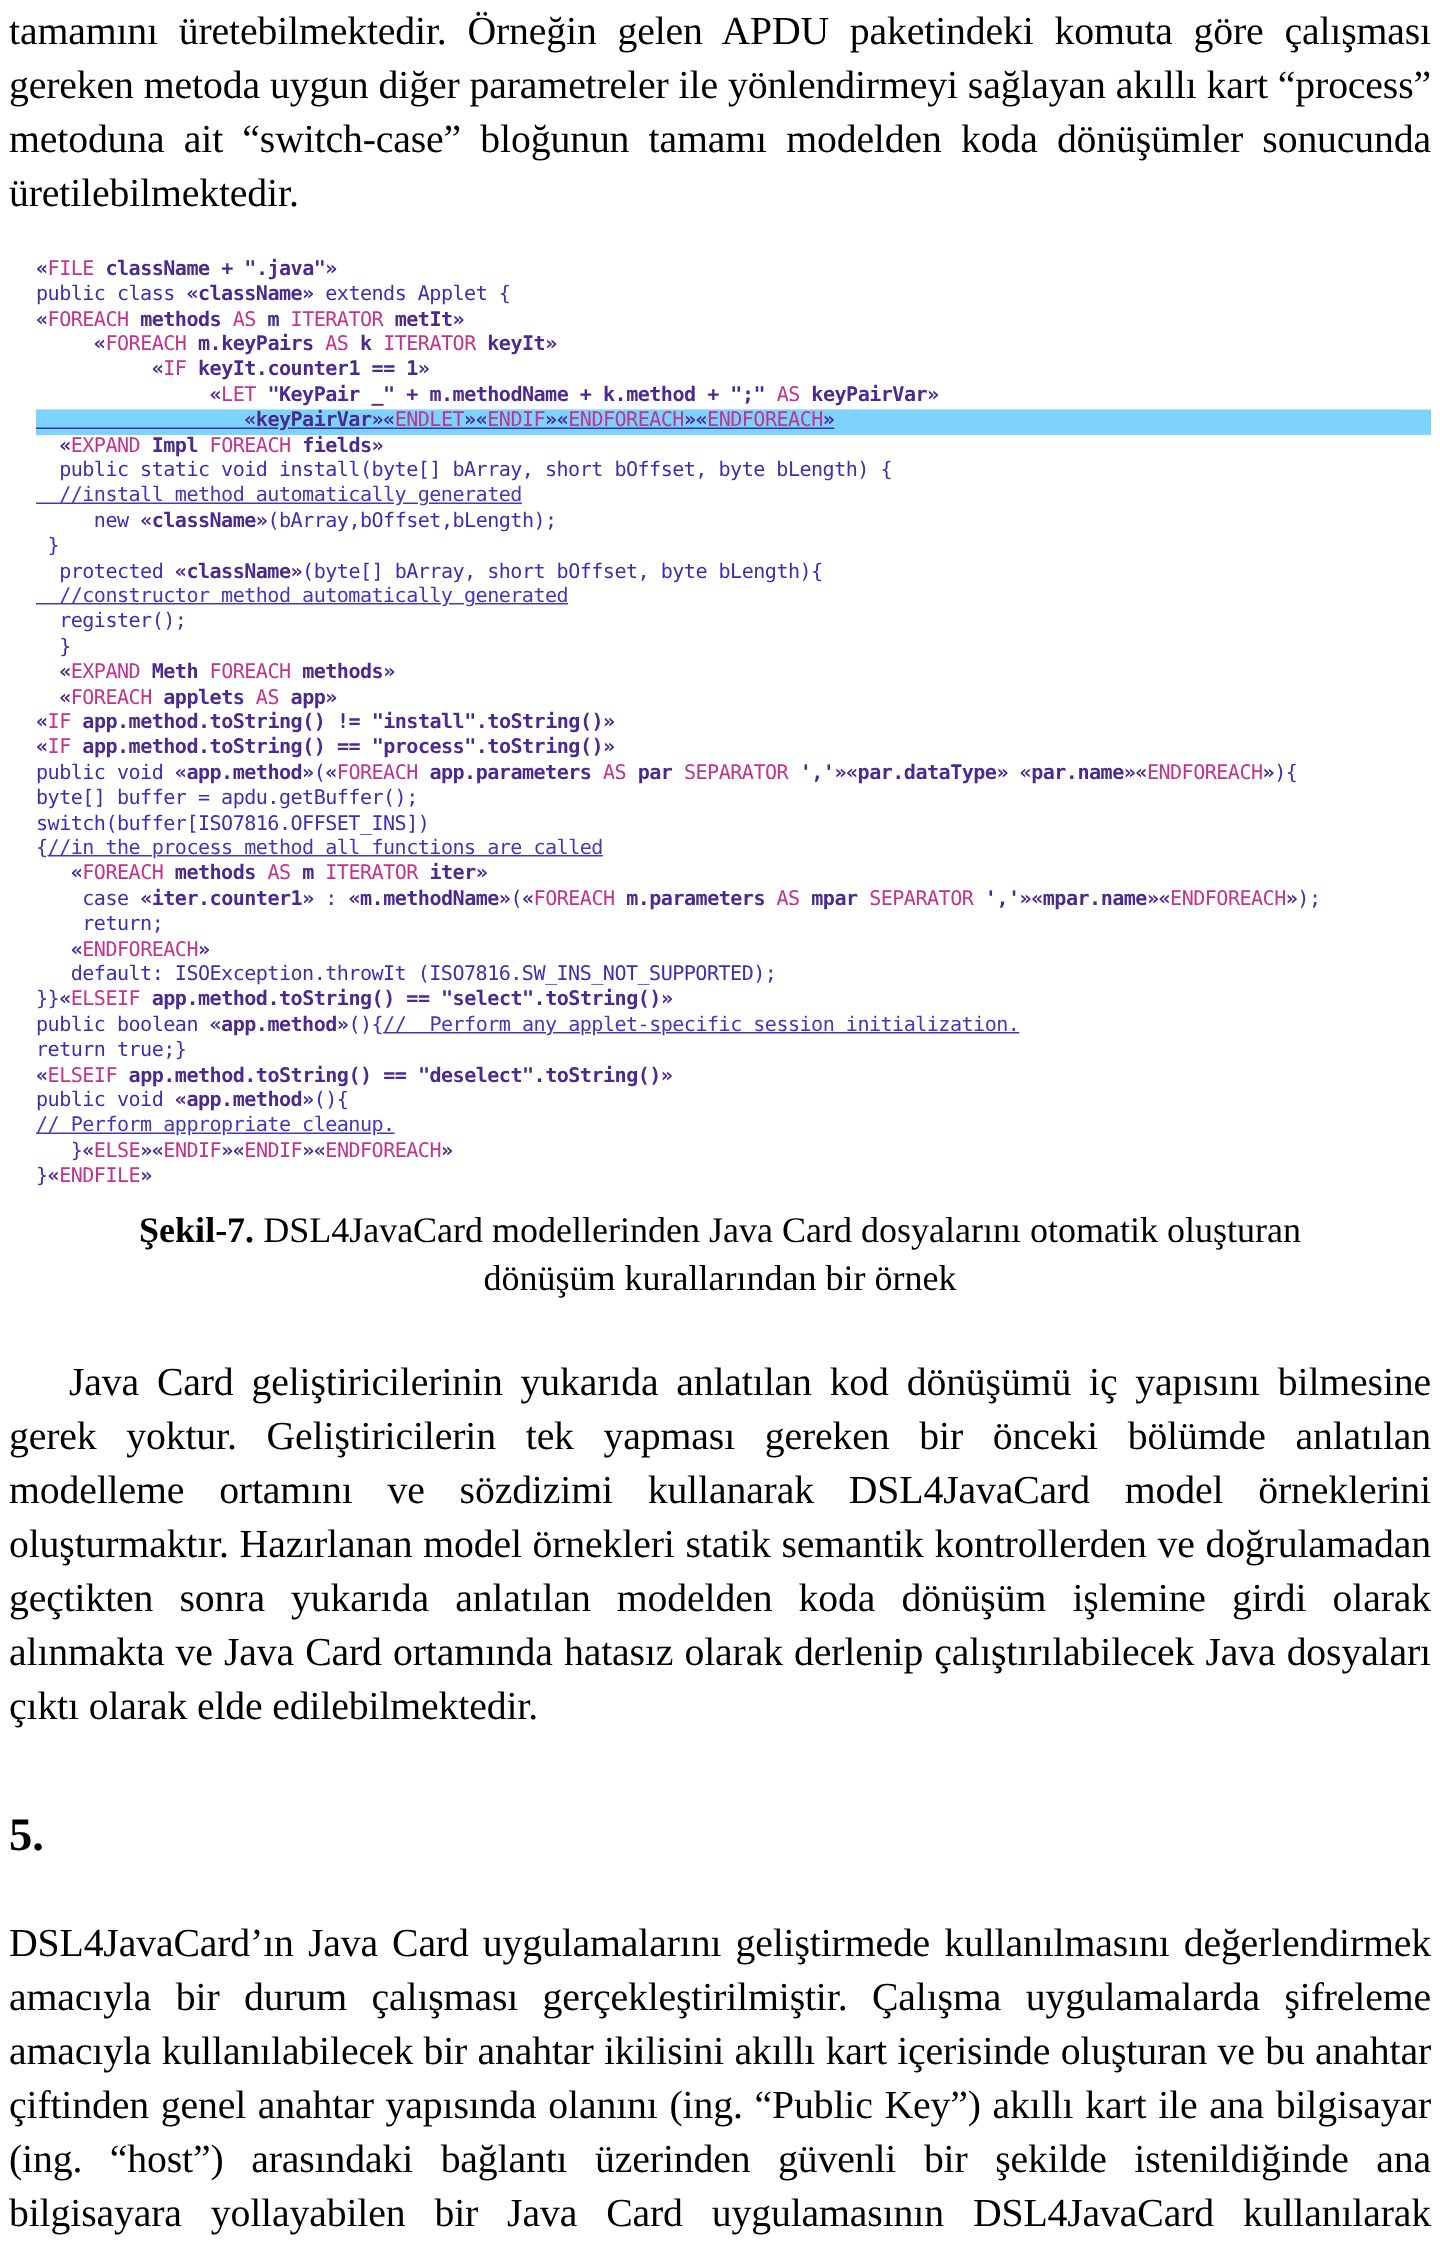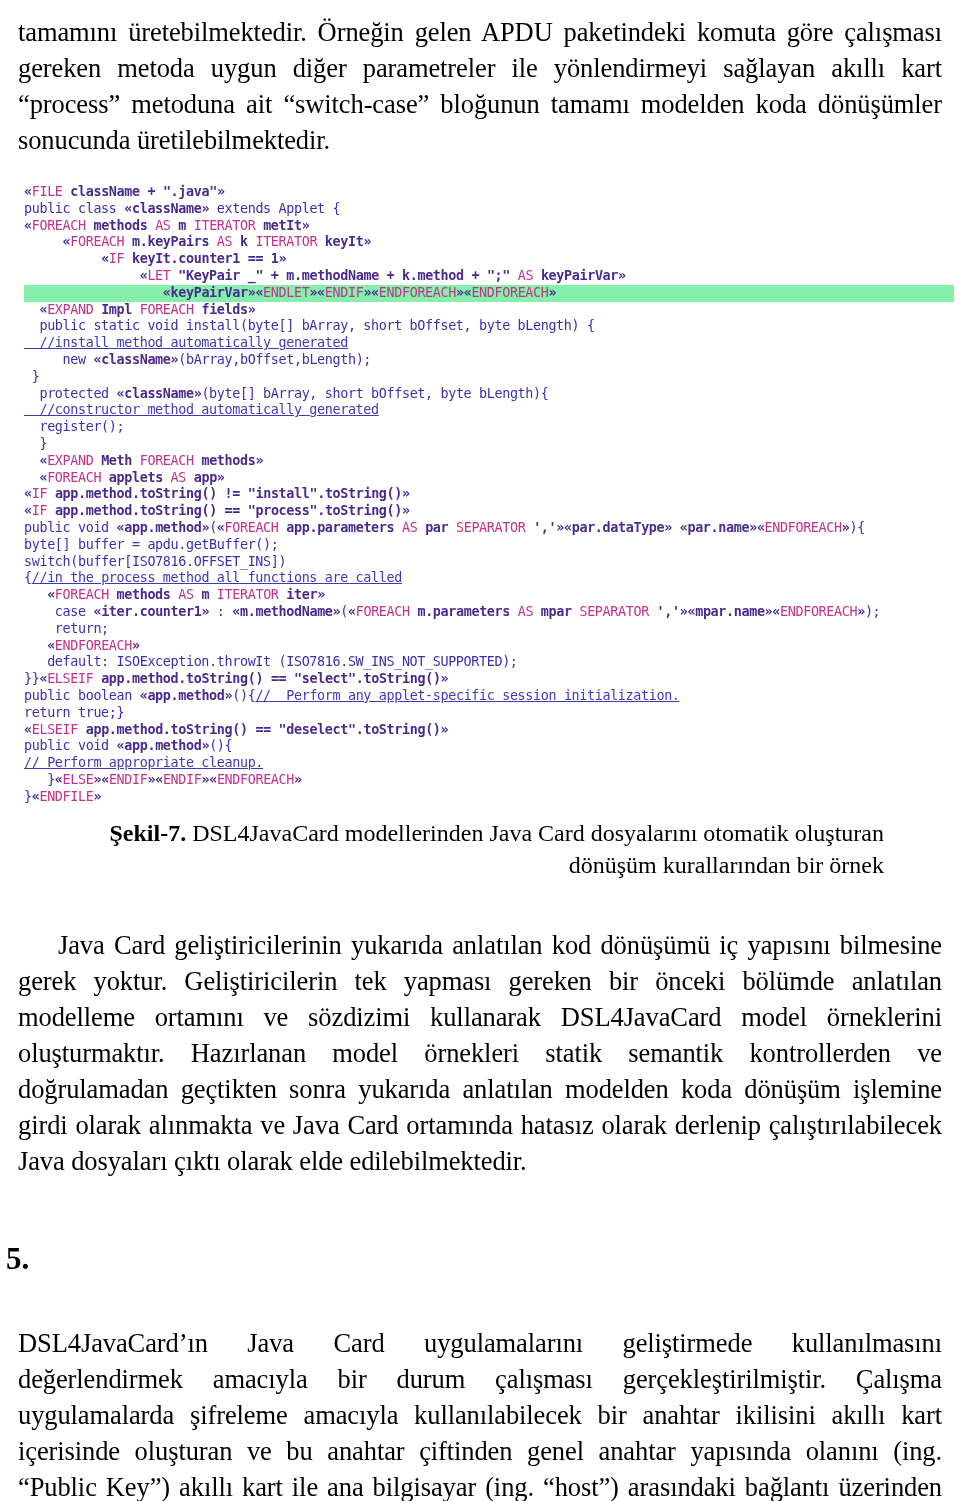--- a/index.html
+++ b/index.html
@@ -23,21 +23,21 @@
     overflow: hidden;
   }
 
   
   .para {
     font-family: "Liberation Serif", "DejaVu Serif", serif;
     font-size: 26.5px;
     line-height: 36px;
     text-align: justify;
     text-justify: inter-word;
-    margin: 12px;
+    margin: 0;
     color: #000;
     letter-spacing: -0.1px;
   }
   .para.first {
     padding-top: 2px;
   }
   .para .indent {
     display: inline-block;
     width: 40px;
   }
@@ -57,34 +57,35 @@
     margin: 0 0 0 18px;
     padding: 4px 0 2px 0;
     letter-spacing: -0.35px;
     overflow: hidden;
   }
   .code-line {
     white-space: pre;
     min-height: 16.8px;
   }
   .code-line.hl {
-    background: #86efac;
+    background: #7dd3fc;
     box-shadow: -20px 0 0 #dde6f4, 940px 0 0 #dde6f4;
+    text-decoration: underline;
   }          
   .t-tpl  { color: #4a2a8f; font-weight: bold; }  
   .t-dir  { color: #c2338c; }          
   .t-cmt  { color: #4238b8; text-decoration: underline; }          
   .t-plain{ color: #3b2fb0; }
 
   
   .caption {
     font-family: "Liberation Serif", "DejaVu Serif", serif;
     font-size: 24px;
     line-height: 32px;
-    text-align: right;
+    text-align: center;
     margin: 10px 0 0 0;
     padding: 0 70px;
     color: #000;
   }
   .caption b {
     font-weight: bold;
   }
 
   
   .section-heading {

